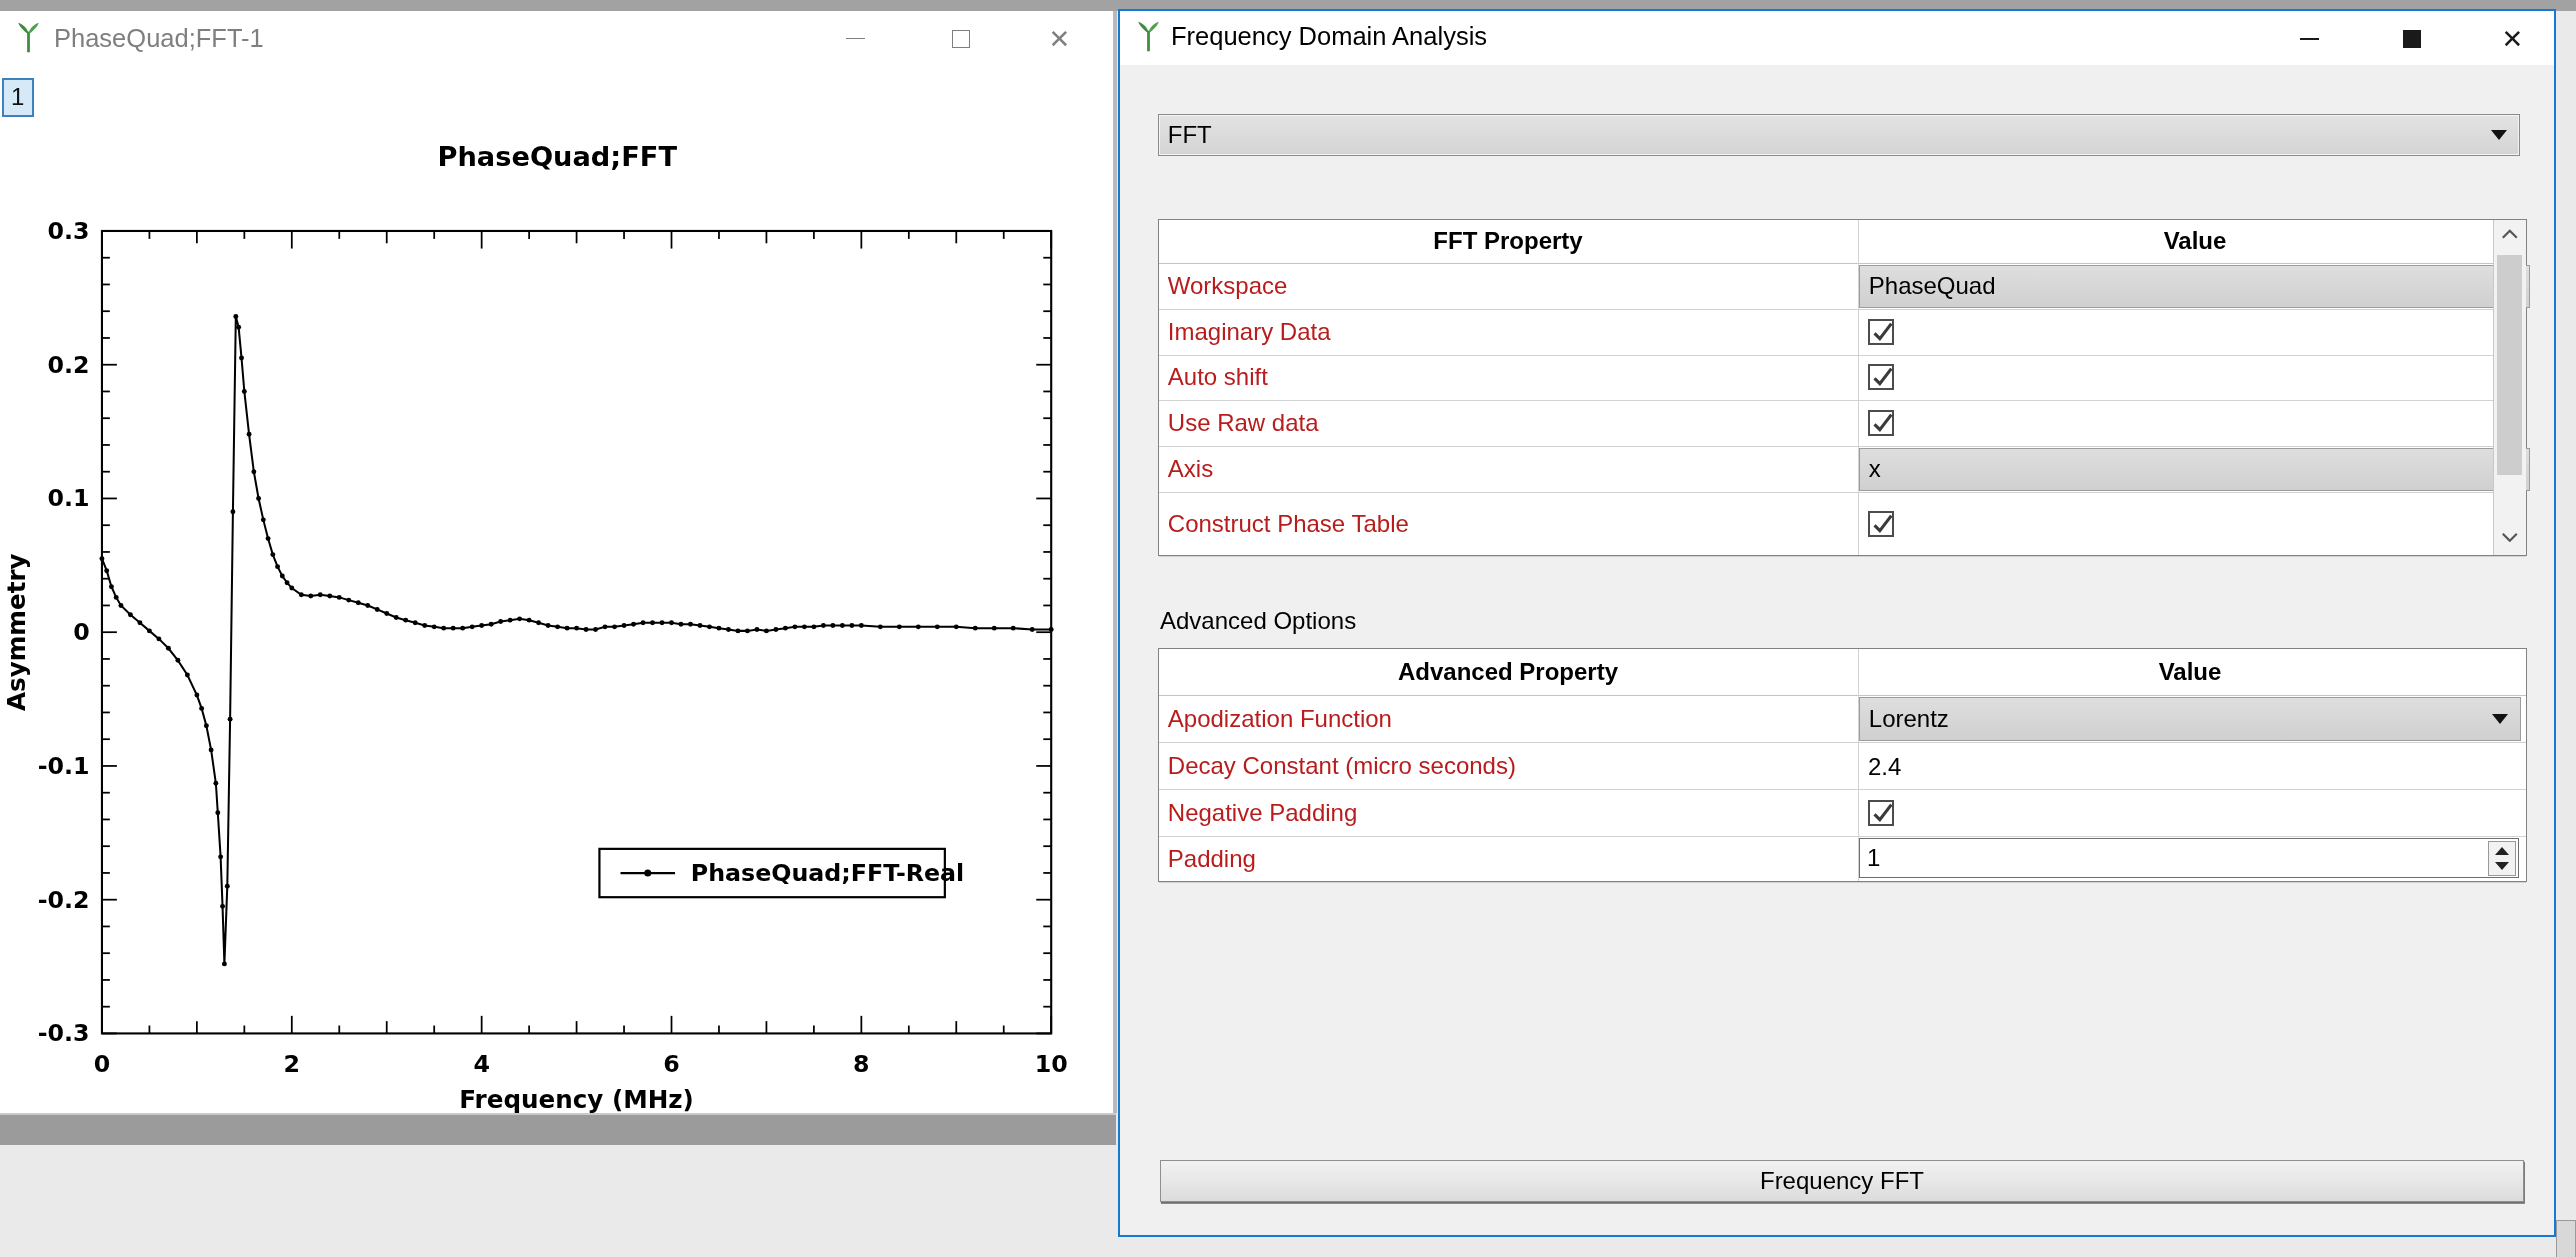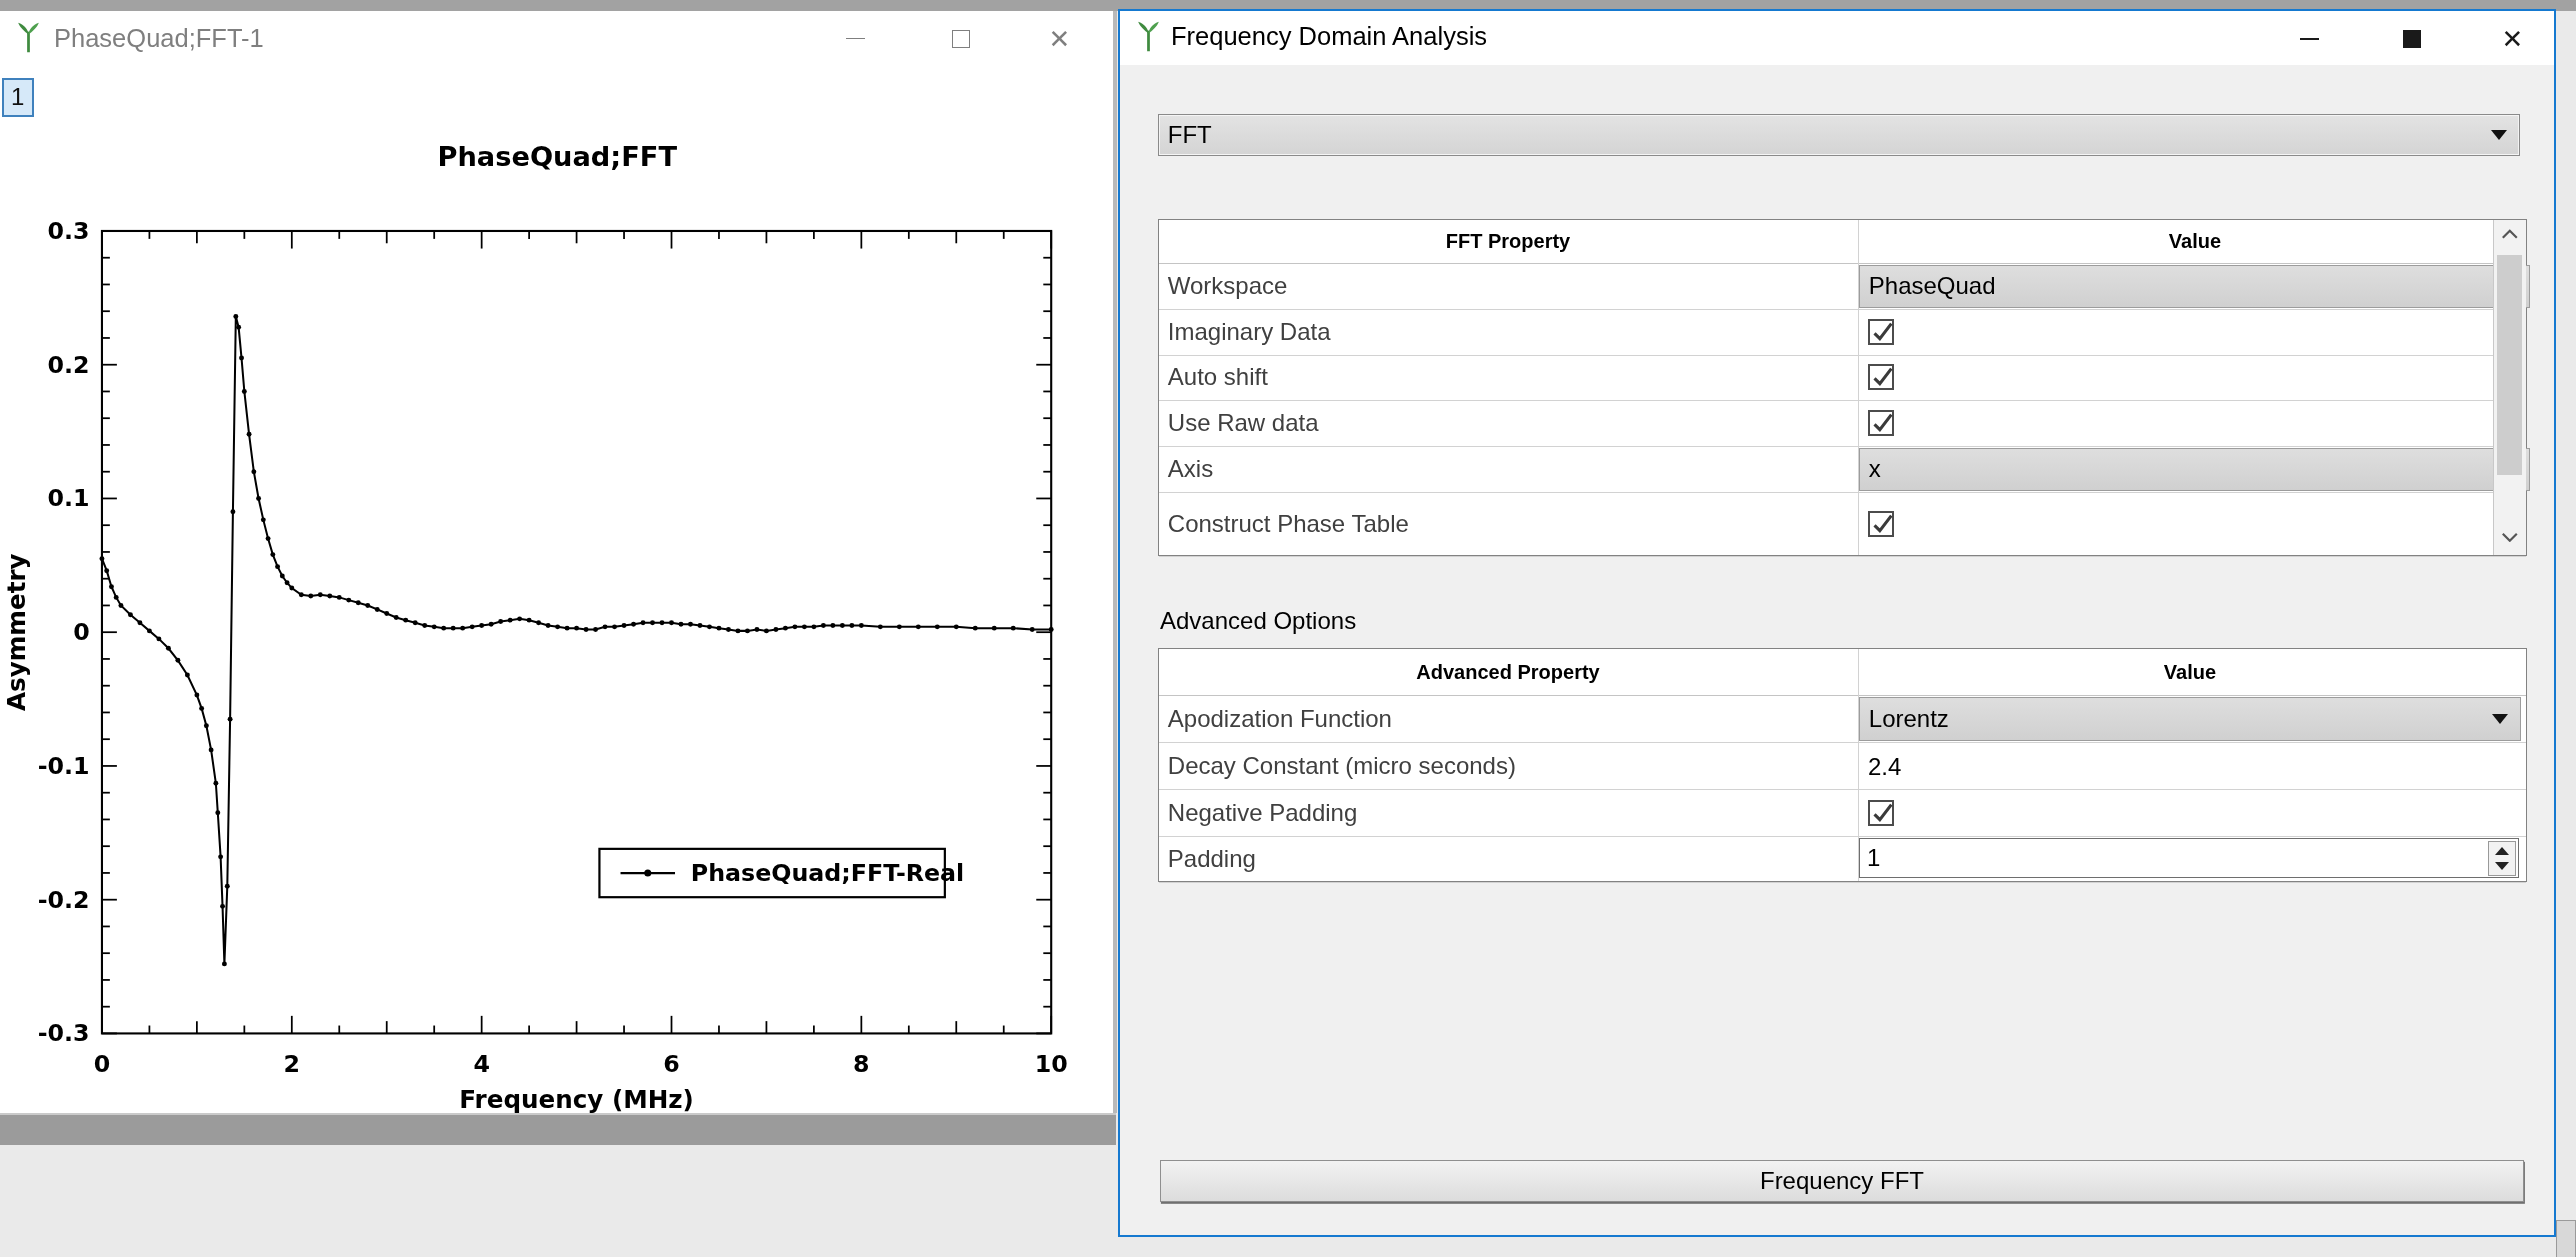--- a/index.html
+++ b/index.html
@@ -47,23 +47,23 @@
     box-sizing:border-box;display:flex;align-items:center;}
   .combo .cval{margin-left:8.8px;font-size:24px;color:#000;white-space:nowrap;}
   .arrow-down{position:absolute;right:12.3px;top:50%;margin-top:-4.4px;width:0;height:0;
     border-left:8.8px solid transparent;border-right:8.8px solid transparent;border-top:10.5px solid #111;}
   #method-combo{left:38px;top:103px;width:1362px;height:42px;box-shadow:inset 0 0 0 0.9px #f5f5f5;}
   
   .proptable{position:absolute;background:#ffffff;border:1.8px solid #828282;box-sizing:border-box;}
   #fft-table{left:38px;top:208px;width:1369px;height:337px;}
   #adv-table{left:38px;top:637px;width:1369px;height:234px;}
   .trow{position:absolute;left:0;width:100%;box-sizing:border-box;border-bottom:0.9px solid #d2d2d2;}
-  .trow .lbl{position:absolute;left:8.8px;top:50%;transform:translateY(-50%);font-size:24px;color:#404040;white-space:nowrap;}
+  .trow .lbl{position:absolute;left:8.8px;top:50%;transform:translateY(-50%);font-size:24px;color:#b91c1c;white-space:nowrap;}
   .thead{border-bottom:0.9px solid #c4c4c4;}
-  .thead .h{position:absolute;top:50%;transform:translate(-50%,-50%);font-size:20px;font-weight:bold;color:#000;white-space:nowrap;}
+  .thead .h{position:absolute;top:50%;transform:translate(-50%,-50%);font-size:24px;font-weight:bold;color:#000;white-space:nowrap;}
   .colline{position:absolute;top:0;bottom:0;width:0.9px;background:#d2d2d2;}
   .cellcombo{background:linear-gradient(#dedede,#d0d0d0);border:0.9px solid #9c9c9c;box-sizing:border-box;text-align:right;}
   .cb{position:absolute;width:26px;height:26px;border:2.6px solid #4c4c4c;background:#fff;box-sizing:border-box;}
   .cb svg{position:absolute;left:0.9px;top:0px;}
   .plain{position:absolute;font-size:24px;color:#000;text-align:right;}
   .spinbox{position:absolute;background:#fff;border:1.8px solid #6e6e6e;box-sizing:border-box;}
   .spinbox .sval{position:absolute;left:7px;top:50%;transform:translateY(-50%);font-size:24px;}
   .spinbtns{position:absolute;right:1.8px;top:1.8px;bottom:1.8px;width:28px;border:0.9px solid #999;
     box-sizing:border-box;background:#f2f2f2;}
   .spu,.spd{position:absolute;left:50%;width:0;height:0;border-left:7px solid transparent;border-right:7px solid transparent;margin-left:-7px;}

